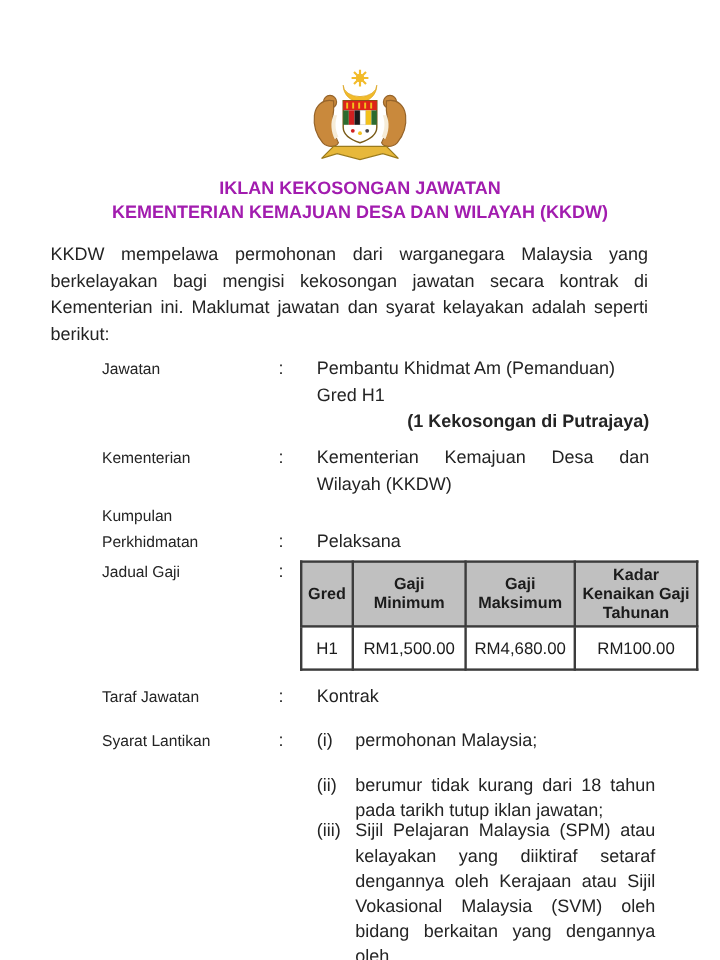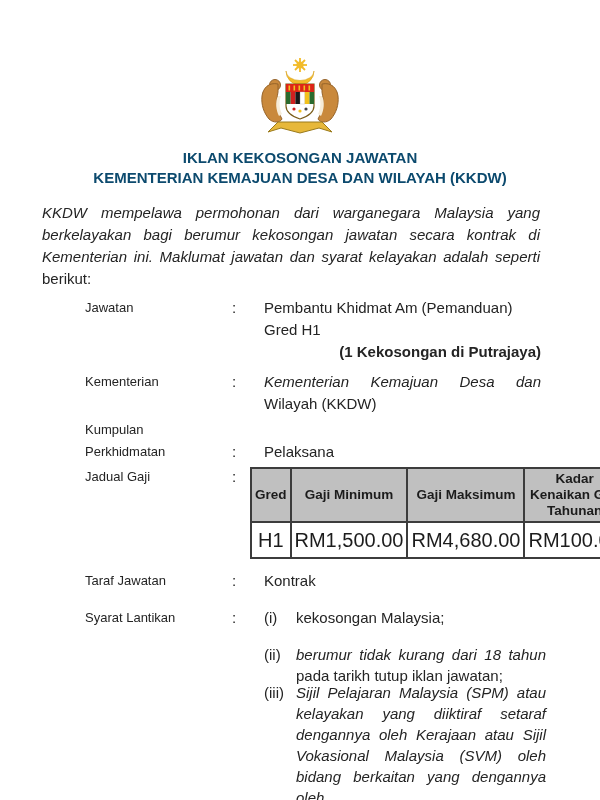--- a/index.html
+++ b/index.html
@@ -4,38 +4,38 @@
 <style>
   html,body{margin:0;padding:0;}
   body{
     width:600px;height:800px;background:#ffffff;
     font-family:"Liberation Sans", sans-serif;
     color:#242424;
   }
   .page{position:relative;width:600px;height:800px;overflow:hidden;background:#fff;}
   .emblem{position:absolute;left:248px;top:58px;width:104px;height:82px;}
   .doc-title{position:absolute;left:0;top:148px;width:600px;text-align:center;
-    font-weight:bold;font-size:15px;line-height:20px;color:#0c4a6e;}
+    font-weight:bold;font-size:15px;line-height:20px;color:#a21caf;}
   .intro{position:absolute;left:42px;top:202px;width:498px;font-size:15px;line-height:22px;}
-  .jl{text-align:justify;text-align-last:justify;font-style:italic;}
+  .jl{text-align:justify;text-align-last:justify;}
   .lbl{position:absolute;left:85px;font-size:13px;line-height:22px;}
   .colon{position:absolute;left:232px;font-size:15px;line-height:22px;}
   .val{position:absolute;left:264px;width:277px;font-size:15px;line-height:22px;}
   .bold{font-weight:bold;text-align:right;}
   .item-num{position:absolute;left:264px;width:30px;font-size:15px;line-height:21px;}
   .item-text{position:absolute;left:296px;width:250px;font-size:15px;line-height:21px;}
   table.salary{
     position:absolute;left:250px;top:467px;border-collapse:collapse;
     table-layout:fixed;font-size:14px;color:#1c1c1c;
   }
   table.salary th, table.salary td{
     border:2px solid #3c3c3c;text-align:center;vertical-align:middle;padding:2px 3px;
   }
   table.salary th{background:#c0c0c0;font-weight:bold;font-size:13.5px;line-height:16px;height:48px;}
-  table.salary td{background:#ffffff;height:30px;font-size:20px;margin-top:39px;}
+  table.salary td{background:#ffffff;height:30px;font-size:14px;margin-top:39px;}
   .c1{width:43px;}.c2{width:94px;}.c3{width:91px;}.c4{width:102px;}
 </style>
 </head>
 <body>
 
 <div class="page">
 
   <div class="emblem">
     <svg width="104" height="82" viewBox="0 0 104 82">
 
@@ -86,21 +86,21 @@
     </svg>
   </div>
 
   <div class="doc-title">
     <div>IKLAN KEKOSONGAN JAWATAN</div>
     <div>KEMENTERIAN KEMAJUAN DESA DAN WILAYAH (KKDW)</div>
   </div>
 
   <div class="intro">
     <div class="jl">KKDW mempelawa permohonan dari warganegara Malaysia yang</div>
-    <div class="jl">berkelayakan bagi berumur kekosongan jawatan secara kontrak di</div>
+    <div class="jl">berkelayakan bagi mengisi kekosongan jawatan secara kontrak di</div>
     <div class="jl">Kementerian ini. Maklumat jawatan dan syarat kelayakan adalah seperti</div>
     <div>berikut:</div>
   </div>
 
   <div class="lbl" style="top:297px">Jawatan</div>
   <div class="colon" style="top:297px">:</div>
   <div class="val" style="top:297px">
     <div>Pembantu Khidmat Am (Pemanduan)</div>
     <div>Gred H1</div>
     <div class="bold">(1 Kekosongan di Putrajaya)</div>
@@ -150,21 +150,21 @@
 
   <div class="lbl" style="top:570px">Taraf Jawatan</div>
   <div class="colon" style="top:570px">:</div>
   <div class="val" style="top:570px">Kontrak</div>
 
   <div class="lbl" style="top:607px">Syarat Lantikan</div>
   <div class="colon" style="top:607px">:</div>
 
   <div class="item-num" style="top:607px">(i)</div>
   <div class="item-text" style="top:607px">
-    <div>kekosongan Malaysia;</div>
+    <div>permohonan Malaysia;</div>
   </div>
 
   <div class="item-num" style="top:644px">(ii)</div>
   <div class="item-text" style="top:644px">
     <div class="jl">berumur tidak kurang dari 18 tahun</div>
     <div>pada tarikh tutup iklan jawatan;</div>
   </div>
 
   <div class="item-num" style="top:682px">(iii)</div>
   <div class="item-text" style="top:682px">

